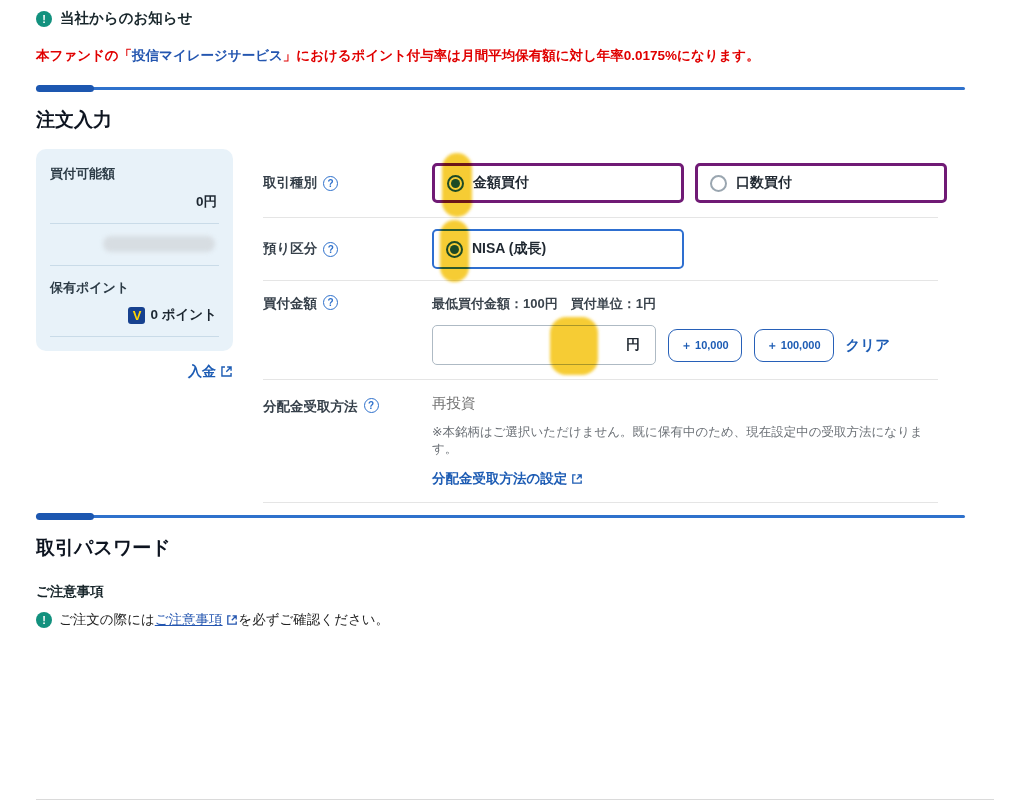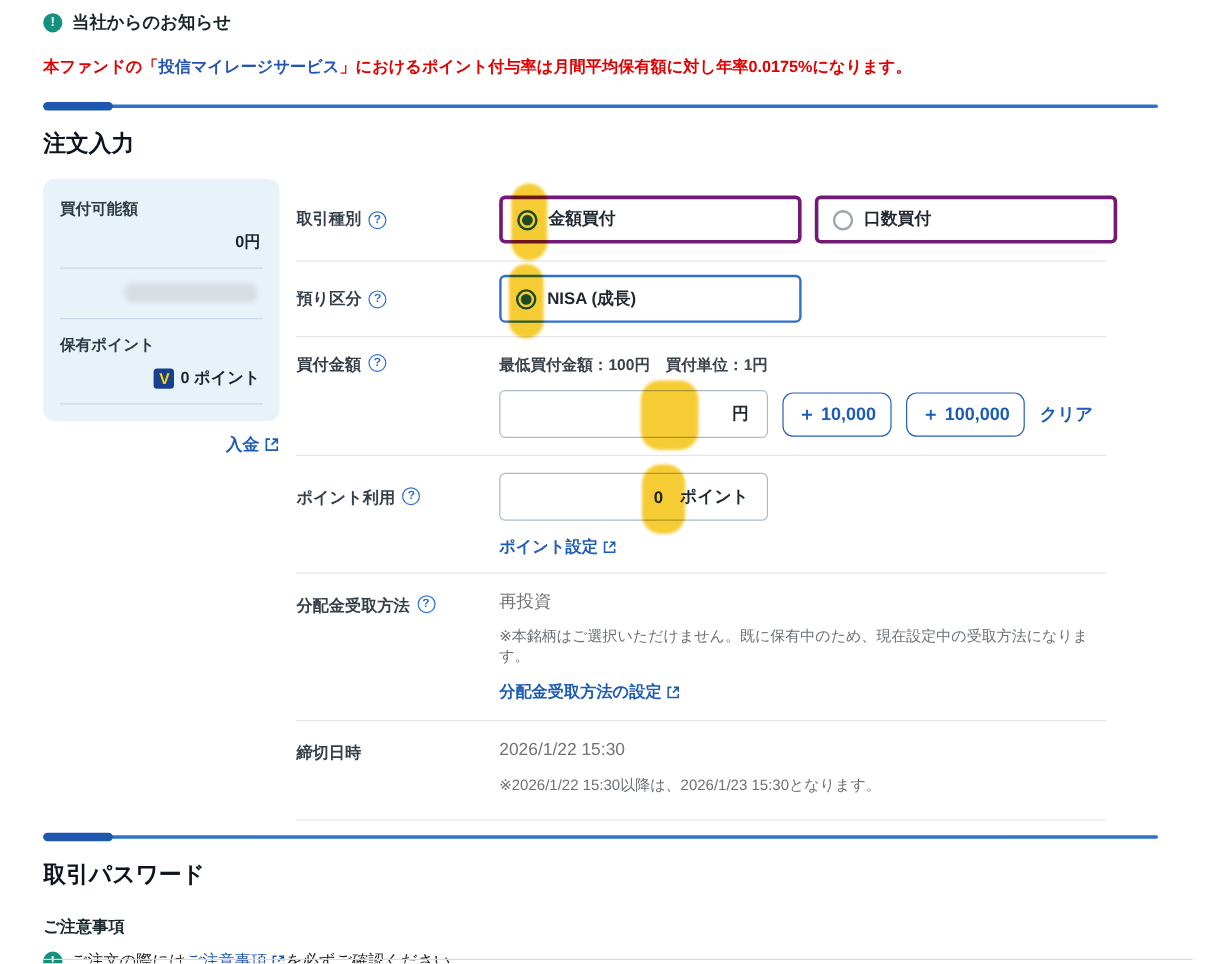--- a/index.html
+++ b/index.html
@@ -37,21 +37,21 @@
   .vpoint-icon { width:17px; height:17px; border-radius:3px; background:#17418f; color:#ffd400;
     font-size:13px; font-weight:bold; display:inline-flex; align-items:center; justify-content:center; }
   .vpoint-icon::after { content:"V"; }
   .points-value { font-size:13.5px; font-weight:bold; color:#1c2630; }
   .deposit-line { text-align:right; margin-top:11px; }
   .blue-link { color:#1d5cb4; font-weight:bold; text-decoration:none; cursor:pointer; }
   .deposit-line .blue-link { font-size:14px; }
   .ext-icon svg { vertical-align:-1.5px; }
 
   
-  .form { flex:1; margin-left:14px; max-width:675px; }
+  .form { flex:1; margin-left:30px; max-width:675px; }
   .frow { display:flex; border-bottom:1px solid #e5e5e5; }
   .flabel { width:169px; flex-shrink:0; font-size:13.5px; font-weight:bold; color:#353f49;
     display:flex; align-items:center; gap:6px; }
   .help-icon { width:15px; height:15px; border:1.4px solid #2f71cc; border-radius:50%; color:#2f71cc;
     font-size:10px; font-weight:bold; display:inline-flex; align-items:center; justify-content:center; flex-shrink:0; cursor:pointer; }
   .help-icon::after { content:"?"; }
   .fcontent { flex:1; }
 
   .row-pad-a { padding:14px 0; } .row-pad-a .flabel { align-items:center; }
   .row-pad-b { padding:11px 0; } .row-pad-b .flabel { align-items:center; }
@@ -69,21 +69,21 @@
     filter:blur(1.5px); border-radius:16px; pointer-events:none; z-index:3; }
 
   .top-align .flabel { align-items:flex-start; padding-top:6px; }
   .hint { font-size:13px; font-weight:bold; color:#3a434c; margin:6px 0 12px; }
   .amount-line { display:flex; align-items:center; gap:12px; }
   .input-box { width:224px; height:40px; border:1px solid #aebac4; border-radius:5px; background:#fff;
     display:flex; align-items:center; justify-content:flex-end; gap:14px; padding:0 15px; position:relative; }
   .unit { font-size:14px; font-weight:bold; color:#1f2730; }
   .ivalue { font-size:14px; font-weight:bold; color:#1f2730; }
   .add-btn { border:1.5px solid #2760b8; border-radius:9px; background:#fff; color:#1d5cb4;
-    font-family:inherit; font-size:15px; font-weight:bold; padding:8px 12px; cursor:pointer; }
+    font-family:inherit; font-size:11px; font-weight:bold; padding:8px 12px; cursor:pointer; }
   .clear-link { font-size:14.5px; }
   .sub-link-line { margin-top:13px; font-size:13.5px; }
   .value-bold { font-size:14.5px; font-weight:normal; color:#737373; margin-top:6px; }
   .note { font-size:12.5px; color:#6b7076; margin-top:11px; }
 
   
   .sep2 { margin-top:10px; }
   .caution-title { font-size:13.5px; font-weight:bold; color:#18262b; margin-top:22px; }
   .caution-line { display:flex; align-items:center; gap:7px; margin-top:10px; font-size:13.5px; color:#222; }
   .caution-line .u-link { color:#2456b0; text-decoration:underline; cursor:pointer; }
@@ -185,68 +185,39 @@
                 <span class="unit">円</span>
                 <span class="blob" style="left:117px; top:-9px; width:48px; height:58px;"></span>
               </div>
               <button class="add-btn">＋ 10,000</button>
               <button class="add-btn">＋ 100,000</button>
               <a class="blue-link clear-link">クリア</a>
             </div>
           </div>
         </div>
 
-        <div class="frow top-align" style="padding:14px 0 12px;">
-          <div class="flabel" style="padding-top:12px;">
-            <span>ポイント利用</span>
-            <span class="help-icon"></span>
-          </div>
-          <div class="fcontent">
-            <div class="input-box">
-              <span class="ivalue">0</span>
-              <span class="unit">ポイント</span>
-              <span class="blob" style="left:118px; top:-8px; width:36px; height:58px;"></span>
-            </div>
-            <div class="sub-link-line">
-              <a class="blue-link"><span>ポイント設定</span>
-                <span class="ext-icon"><svg width="12" height="12" viewBox="0 0 12 12">
-                      <path d="M4.6 1.8 H1.8 V10.2 H10.2 V7.4" fill="none" stroke="#1d5cb4" stroke-width="1.3"></path>
-                      <path d="M6.6 1.8 H10.2 V5.4 M10.2 1.8 L5.8 6.2" fill="none" stroke="#1d5cb4" stroke-width="1.3"></path>
-                    </svg></span></a>
-            </div>
-          </div>
-        </div>
 
         <div class="frow top-align" style="padding:12px 0 14px;">
           <div class="flabel">
             <span>分配金受取方法</span>
             <span class="help-icon"></span>
           </div>
           <div class="fcontent">
             <div class="value-bold" style="margin-top:2px;">再投資</div>
             <div class="note">※本銘柄はご選択いただけません。既に保有中のため、現在設定中の受取方法になります。</div>
             <div class="sub-link-line" style="margin-top:12px;">
               <a class="blue-link"><span>分配金受取方法の設定</span>
                 <span class="ext-icon"><svg width="12" height="12" viewBox="0 0 12 12">
                       <path d="M4.6 1.8 H1.8 V10.2 H10.2 V7.4" fill="none" stroke="#1d5cb4" stroke-width="1.3"></path>
                       <path d="M6.6 1.8 H10.2 V5.4 M10.2 1.8 L5.8 6.2" fill="none" stroke="#1d5cb4" stroke-width="1.3"></path>
                     </svg></span></a>
             </div>
           </div>
         </div>
 
-        <div class="frow top-align" style="padding:16px 0 20px;">
-          <div class="flabel" style="padding-top:2px;">
-            <span>締切日時</span>
-          </div>
-          <div class="fcontent">
-            <div class="value-bold" style="margin-top:0;">2026/1/22 15:30</div>
-            <div class="note" style="margin-top:13px;">※2026/1/22 15:30以降は、2026/1/23 15:30となります。</div>
-          </div>
-        </div>
 
       </div>
     </div>
 
     <div class="sep sep2">
       <div class="line"></div>
       <div class="cap"></div>
     </div>
 
     <div class="h1">取引パスワード</div>

